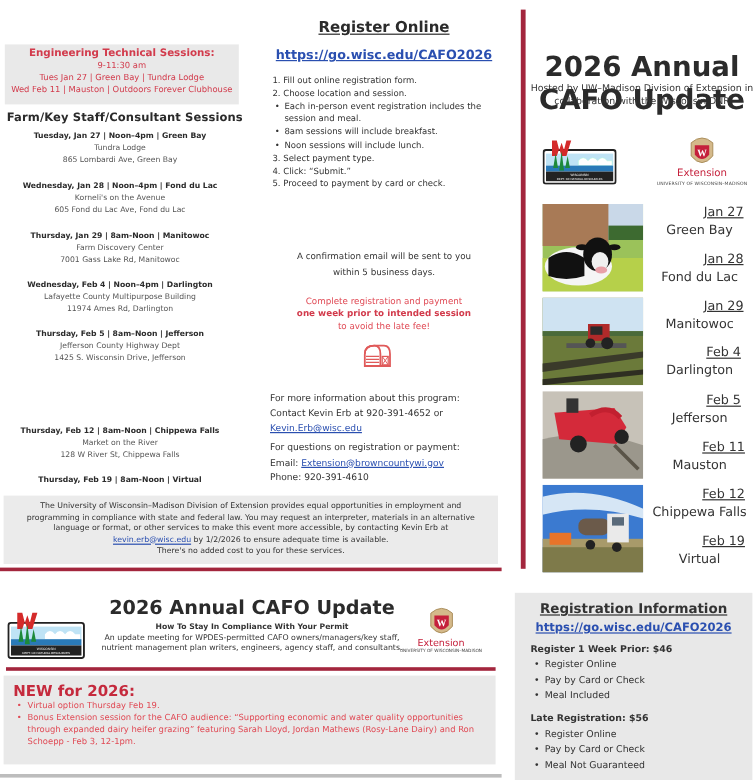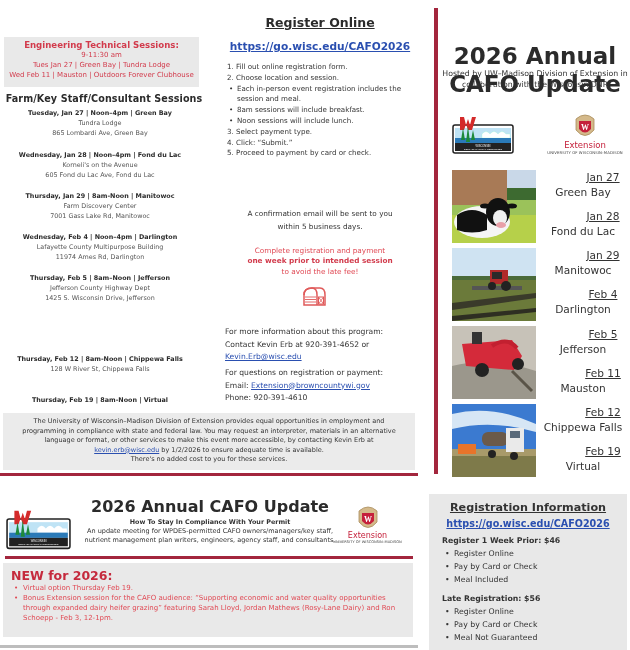--- a/index.html
+++ b/index.html
@@ -108,20 +108,21 @@
     <div class="s-line">Lafayette County Multipurpose Building</div>
     <div class="s-line">11974 Ames Rd, Darlington</div>
   </div>
   <div class="session" style="top:273px;">
     <div class="s-title">Thursday, Feb 5 | 8am–Noon | Jefferson</div>
     <div class="s-line">Jefferson County Highway Dept</div>
     <div class="s-line">1425 S. Wisconsin Drive, Jefferson</div>
   </div>
   <div class="session" style="top:354px;">
     <div class="s-title">Thursday, Feb 12 | 8am-Noon | Chippewa Falls</div>
+    <div class="s-line">Market on the River</div>
     <div class="s-line">128 W River St, Chippewa Falls</div>
   </div>
   <div class="session" style="top:395px;">
     <div class="s-title">Thursday, Feb 19 | 8am-Noon | Virtual</div>
   </div>
 </div>
 
 <div id="col-mid" class="abs">
   <div id="reg-h" class="h-section">Register Online</div>
   <a id="reg-url" class="link">https://go.wisc.edu/CAFO2026</a>

